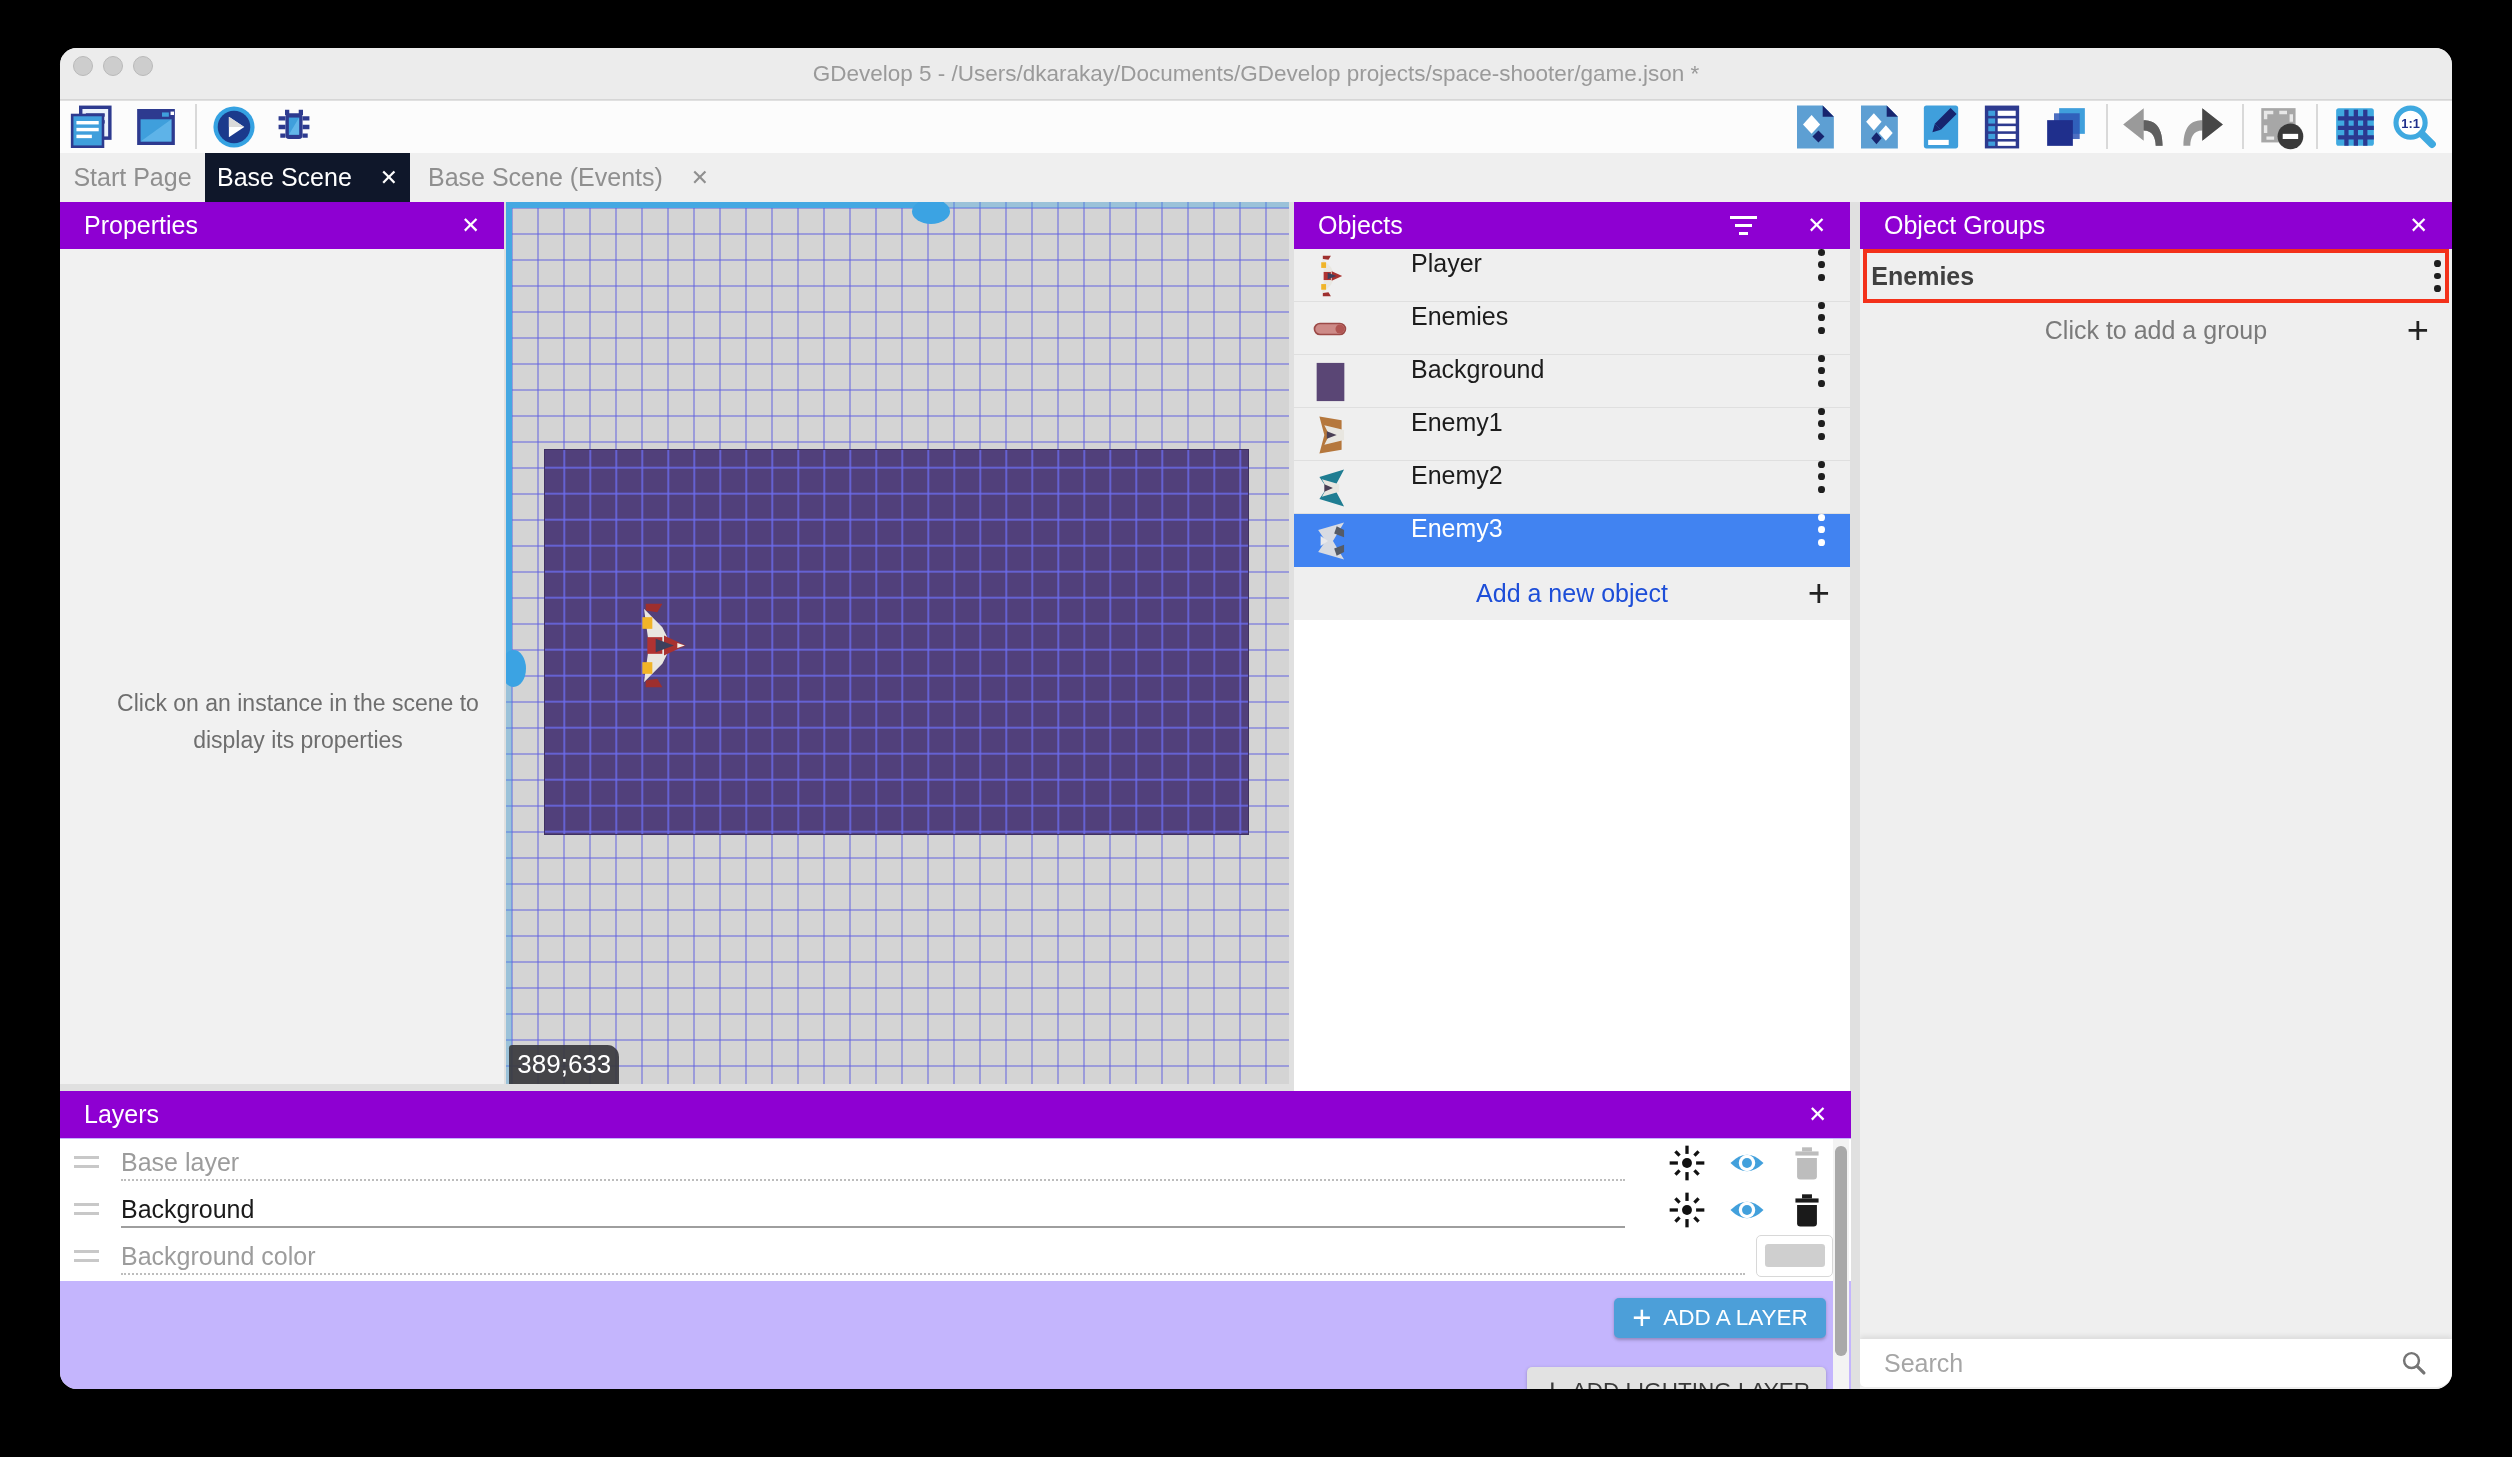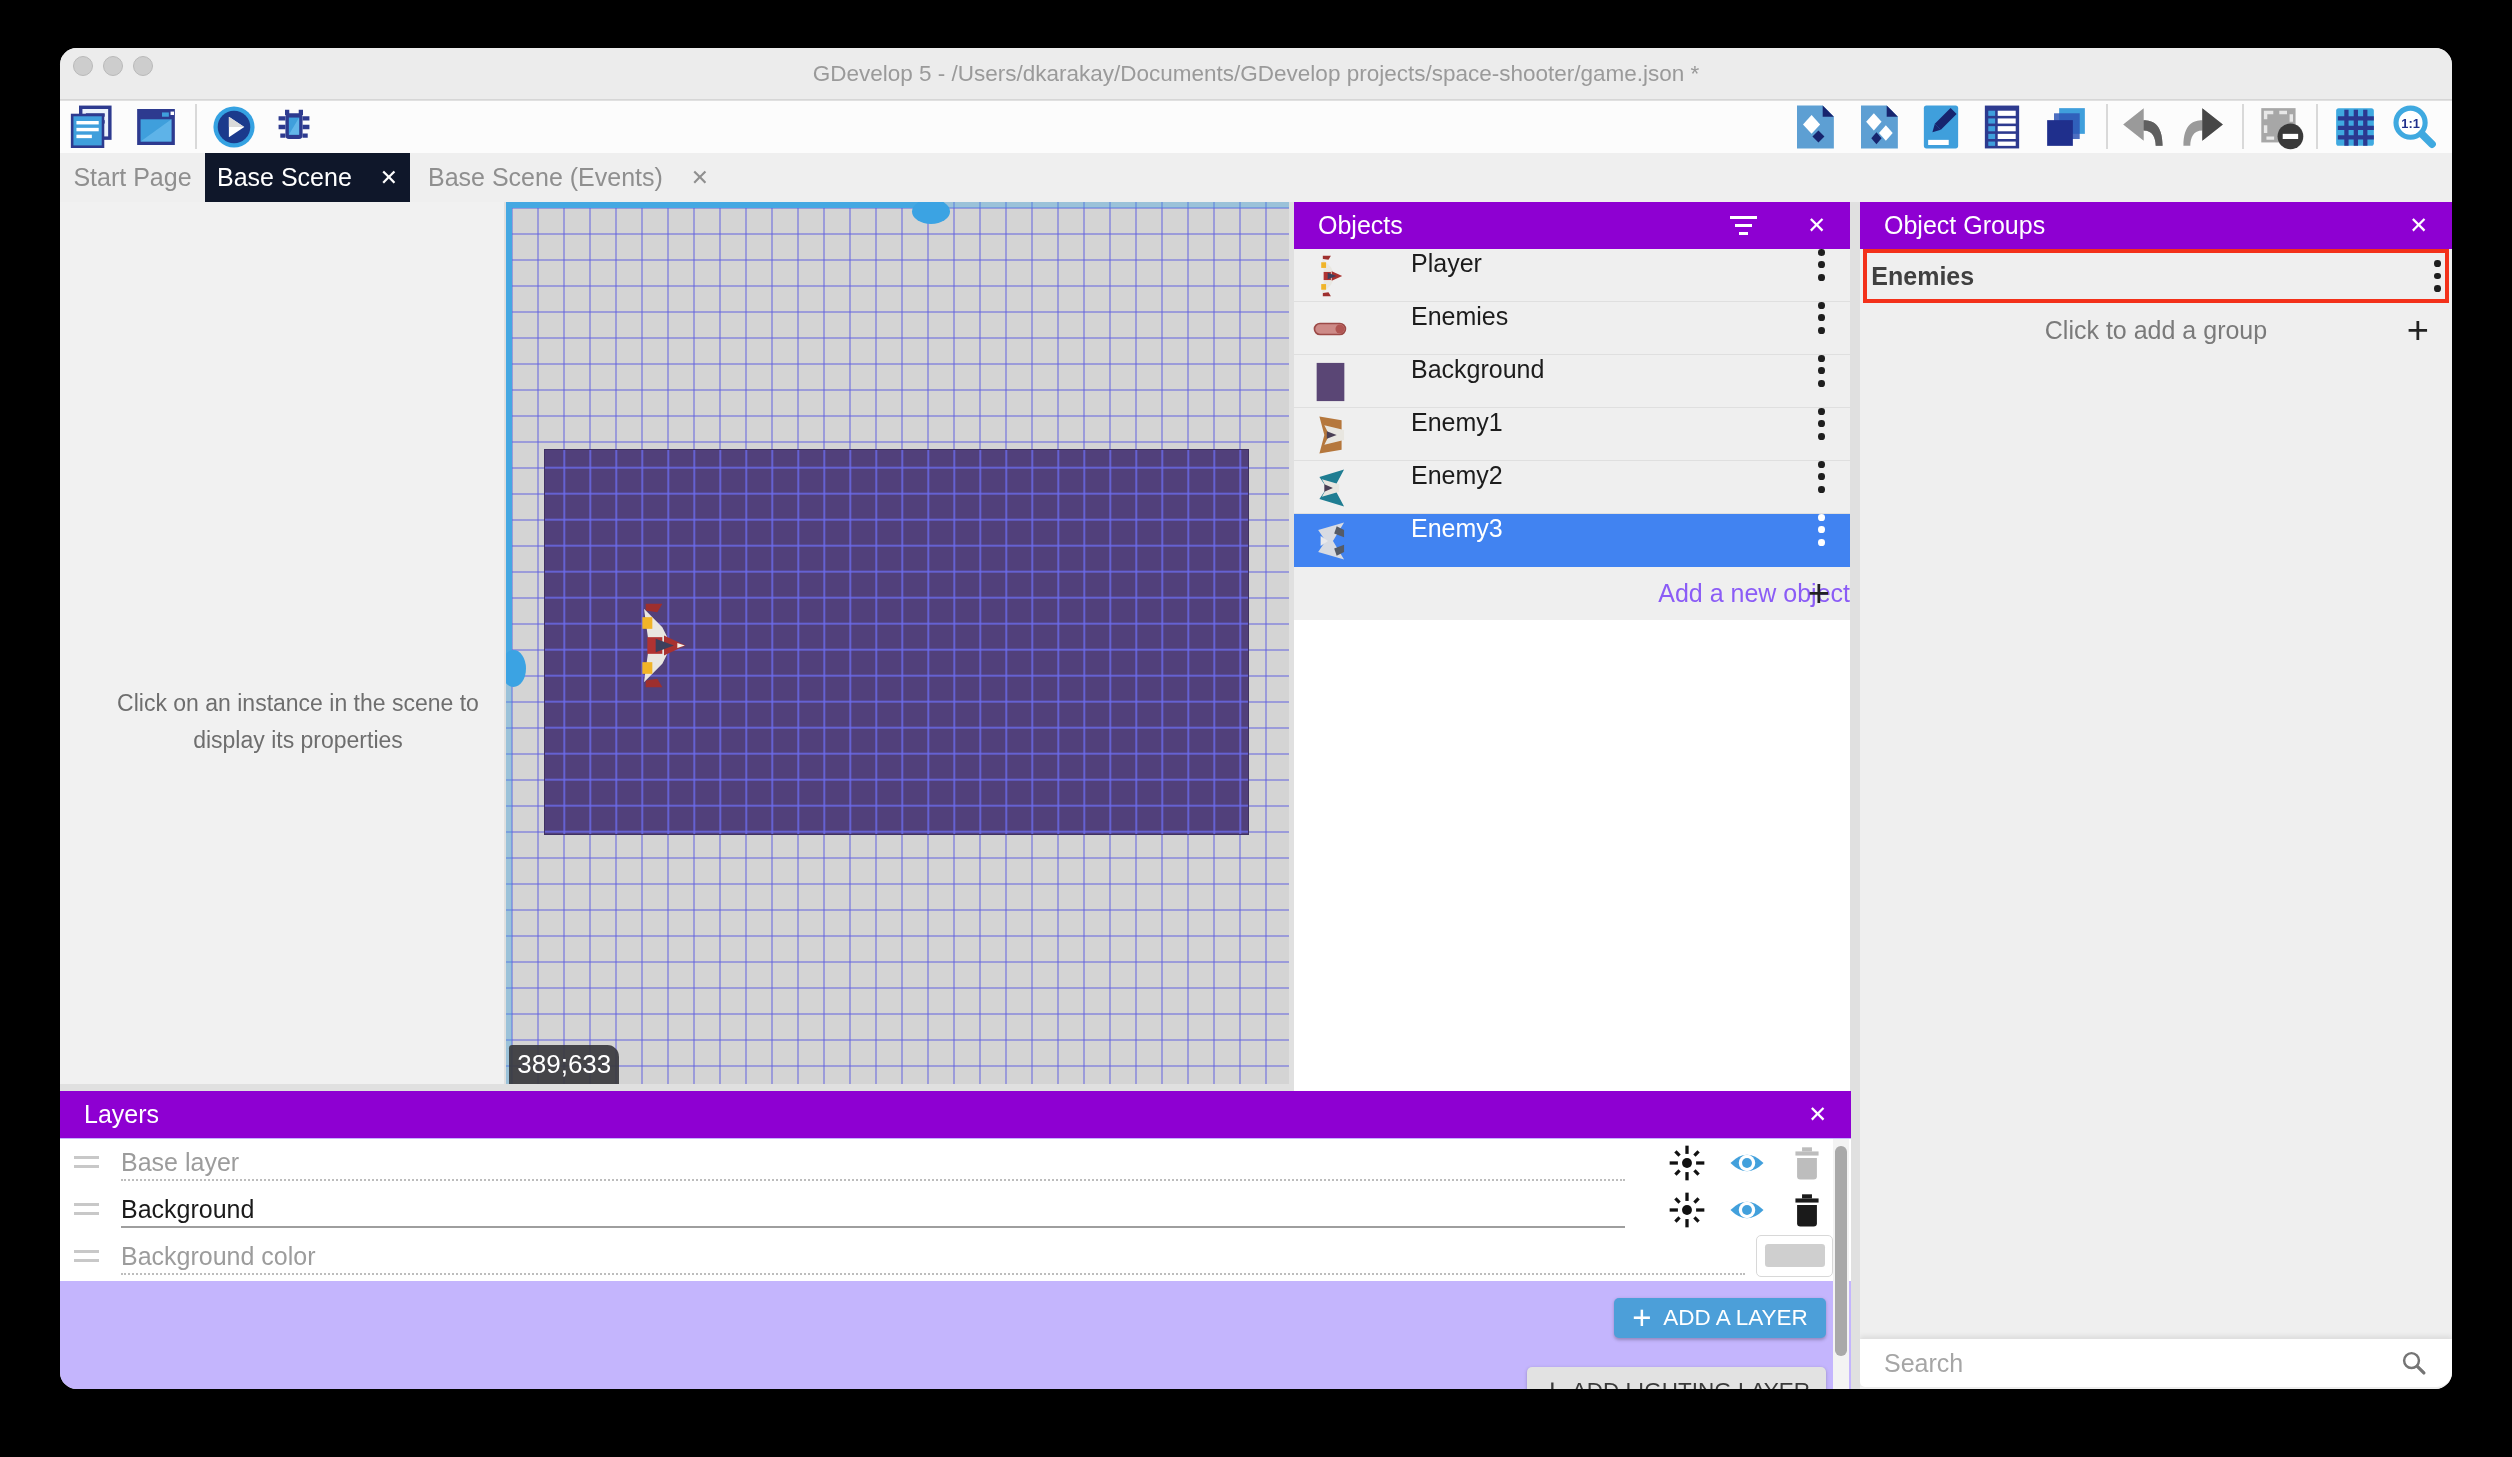--- a/index.html
+++ b/index.html
@@ -57,22 +57,22 @@
   .ship{position:absolute;left:128px;top:400px;width:55px;height:87px;}
   
   #objects{left:1234px;top:154px;width:556px;height:1068px;background:#fff;}
   .obj-list{position:absolute;left:0;top:47px;right:0;}
   .obj-row{position:relative;height:53px;background:#efefef;border-bottom:1.7px solid #dfdfdf;
     display:flex;font-size:25px;color:#1c1c1c;}
   .obj-row .thumb{position:absolute;left:18.3px;top:5.8px;width:37px;height:42px;}
   .obj-row .oname{margin-left:117px;}
   .obj-row .dots{position:absolute;right:25px;}
   .obj-row.sel{background:#4183f1;color:#fff;border-bottom-color:#4183f1;}
-  .add-row{height:53px;background:#efefef;display:flex;align-items:center;justify-content:flex-end;
-    color:#8b5cf6;font-size:25px;position:relative;}
+  .add-row{height:53px;background:#efefef;display:flex;align-items:center;justify-content:center;
+    color:#1d4ed8;font-size:25px;position:relative;}
   .add-row .plus{position:absolute;right:20px;color:#222;font-size:38px;font-weight:300;line-height:33px;}
   .searchbox{position:absolute;left:0;right:0;bottom:0;height:47px;background:#fff;border-top:1.7px solid #e3e3e3;
     display:flex;align-items:center;padding:0 24px;font-size:25px;color:#a6a6a6;}
   .searchbox svg{margin-left:auto;}
   .filter-icon{margin-left:auto;margin-right:50px;display:flex;flex-direction:column;gap:5px;align-items:center;}
   .filter-icon i{display:block;height:3.3px;background:#fff;}
   
   #groups{left:1800px;top:154px;width:592px;height:1187px;background:#efefef;}
   .group-row{position:absolute;left:3.3px;right:3.3px;top:47px;height:54px;background:#efefef;
     border:4.2px solid #f3311a;display:flex;align-items:center;padding:0 4px;font-size:25px;color:#404040;font-weight:bold;}
@@ -267,20 +267,24 @@
       <span>Base Scene</span>
       <span class="x"></span>
     </div>
     <div class="tab" style="left:350px;width:317px">
       <span>Base Scene (Events)</span>
       <span class="x"></span>
     </div>
   </div>
 
   <div class="panel" id="properties">
+    <div class="phead">
+      <span>Properties</span>
+      <span class="x"></span>
+    </div>
     <div class="prop-msg">
       <div>Click on an instance in the scene to</div>
       <div>display its properties</div>
     </div>
   </div>
 
   <div class="panel" id="canvas">
     <div class="scene-bg"></div>
     <svg class="ship" viewBox="0 0 33 52">
       <polygon points="7,1 17,1 14,6 7,5" fill="#9e2f2e"></polygon>

